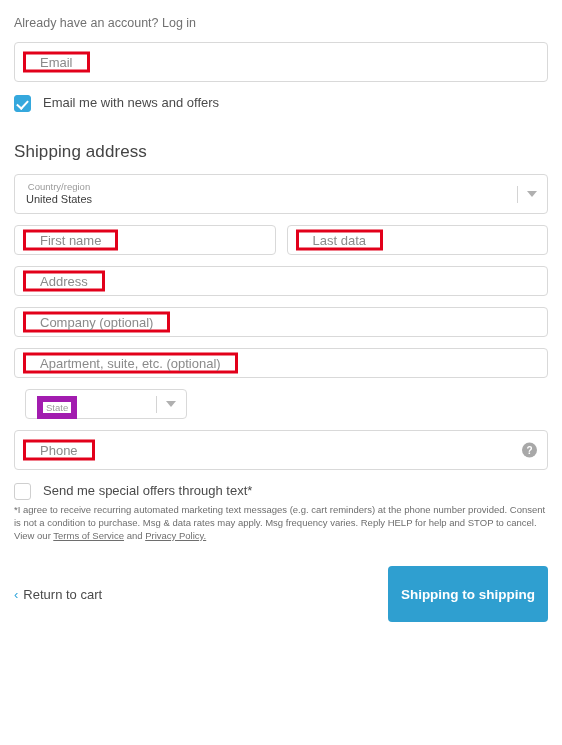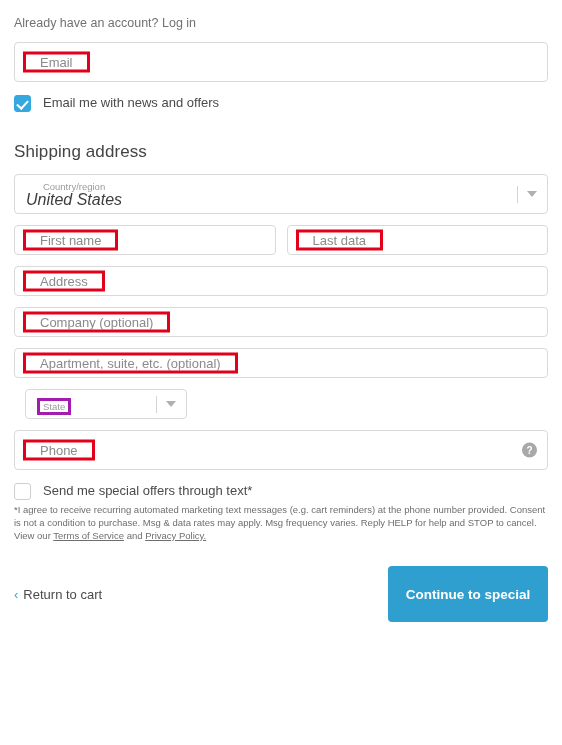--- a/index.html
+++ b/index.html
@@ -66,28 +66,27 @@
     top: 6px;
     text-align: center;
   }
   .float-label {
     font-size: 9.5px;
     color: #9a9a9a;
     line-height: 11px;
     display: block;
   }
   .float-value {
-    font-size: 16px;
+    font-size: 11px;
     color: #3c3c3c;
     line-height: 15px;
     display: block;
-    font-style: italic;
   }
   .float-label.boxed {
-    border: 3px solid #a21caf;
+    border: 6px solid #a21caf;
     padding: 0 3px;
     display: inline-block;
   }
 
   .rows { margin-top: 12px; }
   .row { display: flex; margin-bottom: 11px; }
   .row:last-child { margin-bottom: 0; }
   .col { flex: 1; }
   .gap { width: 11px; flex: none; }
 
@@ -315,16 +314,16 @@
 
   <div class="fineprint">
     <span>*I agree to receive recurring automated marketing text messages (e.g. cart reminders) at the phone number provided. Consent is not a condition to purchase. Msg &amp; data rates may apply. Msg frequency varies. Reply HELP for help and STOP to cancel. View our </span><a href="#">Terms of Service</a><span> and </span><a href="#">Privacy Policy.</a>
   </div>
 
   <div class="footer">
     <a class="return-link" href="#">
       <span class="return-chevron">‹</span>
       <span>Return to cart</span>
     </a>
-    <button class="cta">Continue to special</button>
+    <button class="cta">Shipping to shipping</button>
   </div>
 
 </div>
 
 </body></html>

